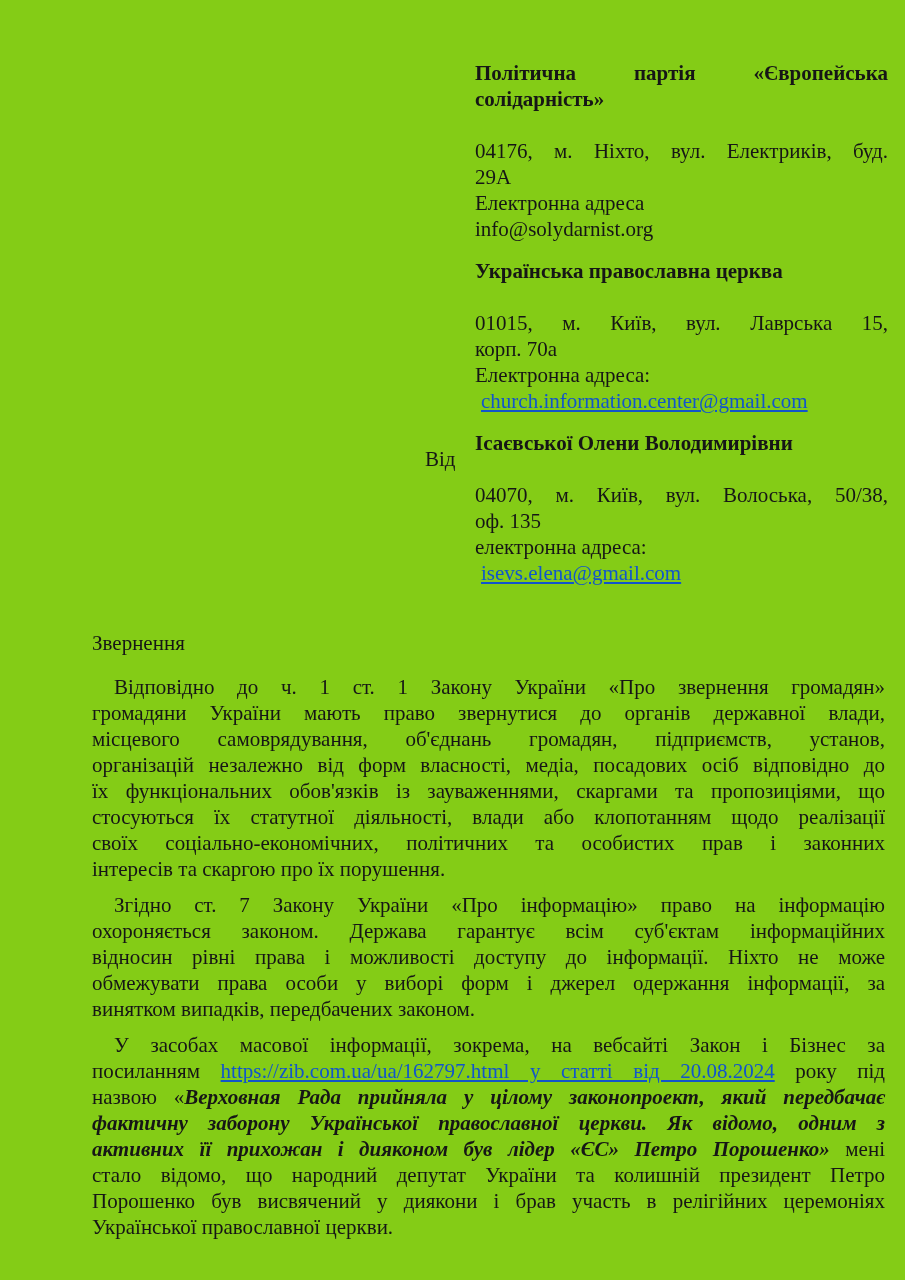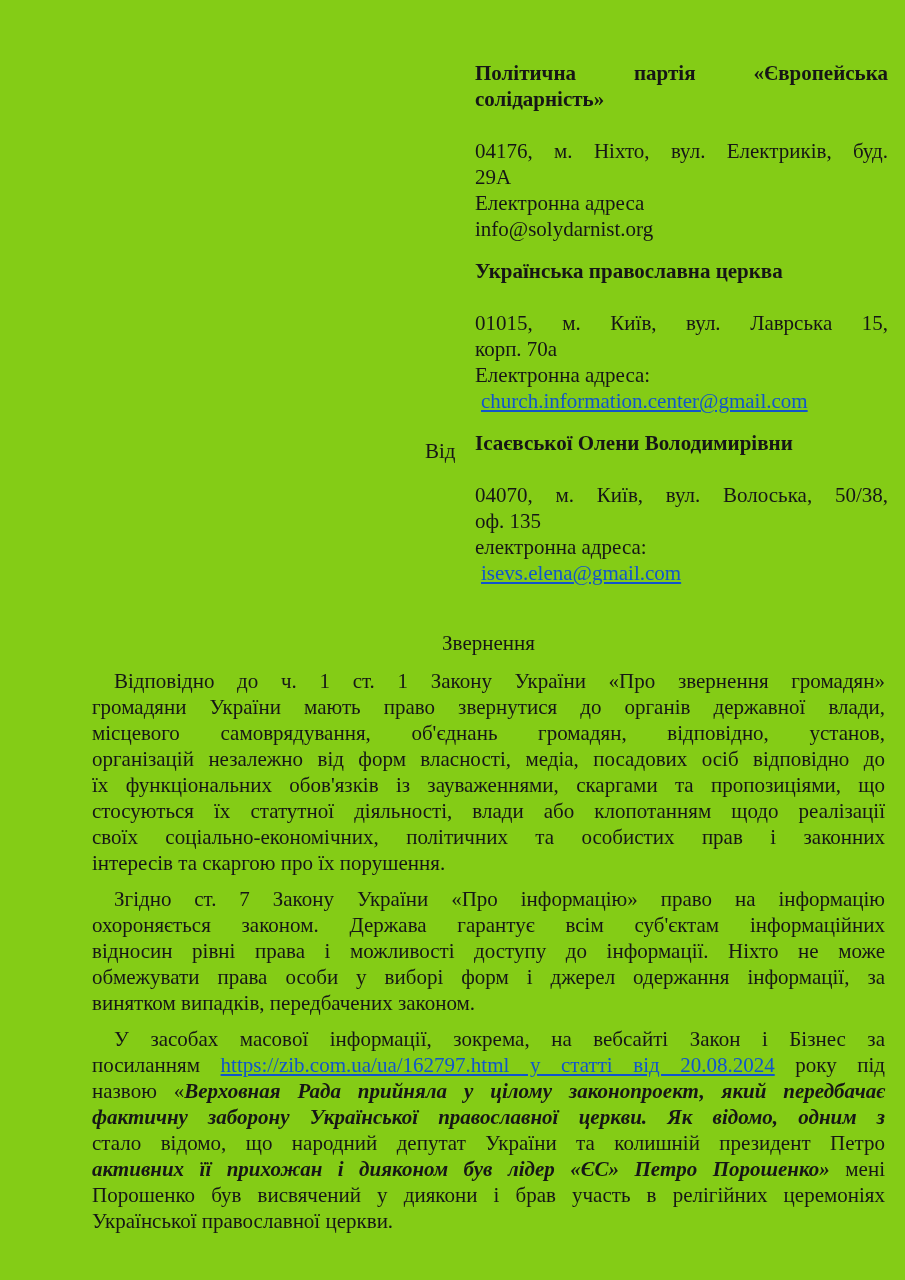--- a/index.html
+++ b/index.html
@@ -20,32 +20,31 @@
     margin-left: 383px;
     width: 413px;
   }
   .line { white-space: normal; }
   .bold { font-weight: bold; }
   .bi { font-weight: bold; font-style: italic; }
   .jl { text-align: justify; text-align-last: justify; }
   .spacer { height: 26px; }
   .spacer.half { height: 16px; }
   .from-row { position: relative; }
-  .from-label { position: absolute; left: -50px; top: 8px; }
+  .from-label { position: absolute; left: -50px; top: 16px; }
   .email-indent { padding-left: 6px; }
   a.link {
     color: #1155CC;
     text-decoration: underline;
     cursor: pointer;
   }
   .doc-body { width: 793px; }
   .doc-title {
     margin-top: 44px;
-    margin-bottom: 12px;
-    text-align: center;
+    margin-bottom: 18px;
   }
   .para { margin-bottom: 10px; }
   .para:last-child { margin-bottom: 16px; }
   .bl { text-align: justify; }
   .bl.jl { text-align-last: justify; }
   .ind { padding-left: 22px; }
 </style>
 </head>
 <body>
 
@@ -88,42 +87,42 @@
 
   </div>
 
   <div class="doc-body">
 
     <div class="doc-title">Звернення</div>
 
     <div class="para">
       <div class="bl jl ind">Відповідно до ч. 1 ст. 1 Закону України «Про звернення громадян»</div>
       <div class="bl jl">громадяни України мають право звернутися до органів державної влади,</div>
-      <div class="bl jl">місцевого самоврядування, об'єднань громадян, відповідно, установ,</div>
+      <div class="bl jl">місцевого самоврядування, об'єднань громадян, підприємств, установ,</div>
       <div class="bl jl">організацій незалежно від форм власності, медіа, посадових осіб відповідно до</div>
       <div class="bl jl">їх функціональних обов'язків із зауваженнями, скаргами та пропозиціями, що</div>
       <div class="bl jl">стосуються їх статутної діяльності, влади або клопотанням щодо реалізації</div>
       <div class="bl jl">своїх соціально-економічних, політичних та особистих прав і законних</div>
       <div class="bl">інтересів та скаргою про їх порушення.</div>
     </div>
 
     <div class="para">
       <div class="bl jl ind">Згідно ст. 7 Закону України «Про інформацію» право на інформацію</div>
       <div class="bl jl">охороняється законом. Держава гарантує всім суб'єктам інформаційних</div>
       <div class="bl jl">відносин рівні права і можливості доступу до інформації. Ніхто не може</div>
       <div class="bl jl">обмежувати права особи у виборі форм і джерел одержання інформації, за</div>
       <div class="bl">винятком випадків, передбачених законом.</div>
     </div>
 
     <div class="para">
       <div class="bl jl ind">У засобах масової інформації, зокрема, на вебсайті Закон і Бізнес за</div>
       <div class="bl jl"><span>посиланням </span><a class="link">https://zib.com.ua/ua/162797.html у статті від 20.08.2024</a><span> року під</span></div>
       <div class="bl jl"><span>назвою «</span><span class="bi">Верховная Рада прийняла у цілому законопроект, який передбачає</span></div>
       <div class="bl jl bi">фактичну заборону Української православної церкви. Як відомо, одним з</div>
+      <div class="bl jl"><span class="bi">активних її прихожан і дияконом був лідер «ЄС» Петро Порошенко»</span><span> мені</span></div>
       <div class="bl jl">стало відомо, що народний депутат України та колишній президент Петро</div>
-      <div class="bl jl"><span class="bi">активних її прихожан і дияконом був лідер «ЄС» Петро Порошенко»</span><span> мені</span></div>
       <div class="bl jl">Порошенко був висвячений у диякони і брав участь в релігійних церемоніях</div>
       <div class="bl">Української православної церкви.</div>
     </div>
 
   </div>
 
 </div>
 
 </body></html>

